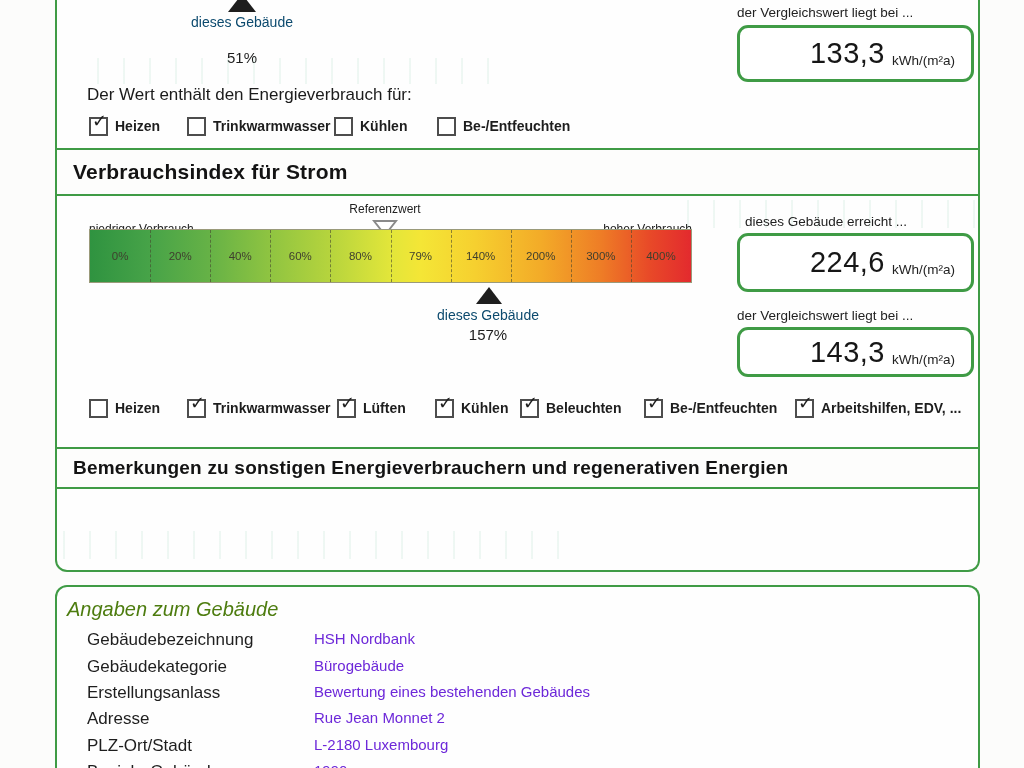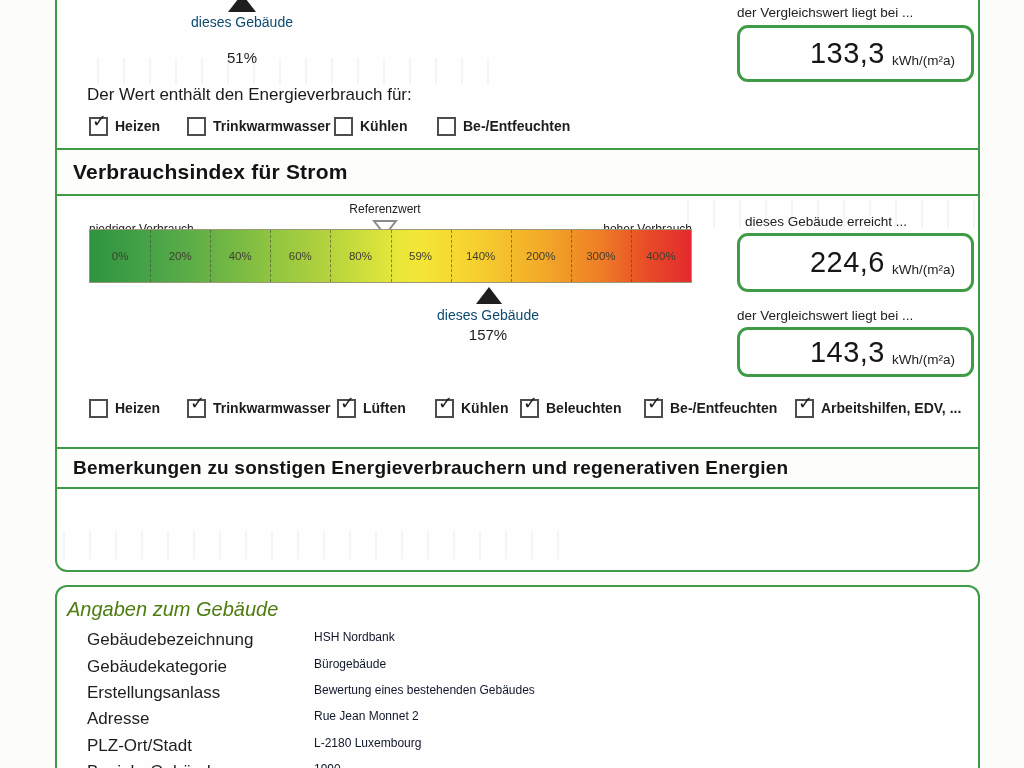--- a/index.html
+++ b/index.html
@@ -56,21 +56,21 @@
   .marker-text{font-size:14px;color:#0c4a6e;text-align:center;}
   .marker-pct{font-size:15px;color:#1d1d1d;text-align:center;}
   
   .artifact{
     position:absolute;opacity:.55;pointer-events:none;
     background:repeating-linear-gradient(90deg,
       rgba(140,205,175,.25) 0 2px, transparent 2px 26px);
   }
   
   .info-row-label{position:absolute;left:30px;font-size:17px;color:#1e1e1e;white-space:nowrap;}
-  .info-row-value{position:absolute;left:257px;font-size:12px;color:#0f172a;white-space:nowrap;}
+  .info-row-value{position:absolute;left:257px;font-size:15px;color:#6d28d9;white-space:nowrap;}
 </style>
 </head>
 <body>
 
 <div class="gbox" id="box-main">
 
   <svg class="abs" style="left:170px;top:8px;" width="30" height="18">
     <path d="M15 0 L29 18 L1 18 Z" fill="#1e1e1e"></path>
   </svg>
   <div class="abs marker-text" style="left:110px;top:28px;width:150px;">dieses Gebäude</div>
@@ -134,21 +134,21 @@
       <span class="sep" style="left:50%;"></span>
       <span class="sep" style="left:60%;"></span>
       <span class="sep" style="left:70%;"></span>
       <span class="sep" style="left:80%;"></span>
       <span class="sep" style="left:90%;"></span>
       <span class="tick" style="left:0%;">0%</span>
       <span class="tick" style="left:10%;">20%</span>
       <span class="tick" style="left:20%;">40%</span>
       <span class="tick" style="left:30%;">60%</span>
       <span class="tick" style="left:40%;">80%</span>
-      <span class="tick" style="left:50%;">59%</span>
+      <span class="tick" style="left:50%;">79%</span>
       <span class="tick" style="left:60%;">140%</span>
       <span class="tick" style="left:70%;">200%</span>
       <span class="tick" style="left:80%;">300%</span>
       <span class="tick" style="left:90%;">400%</span>
     </div>
 
     <svg class="abs" style="left:417px;top:90px;" width="30" height="19">
       <path d="M15 1 L28 18 L2 18 Z" fill="#1e1e1e"></path>
     </svg>
     <div class="abs marker-text" style="left:356px;top:111px;width:150px;">dieses Gebäude</div>

